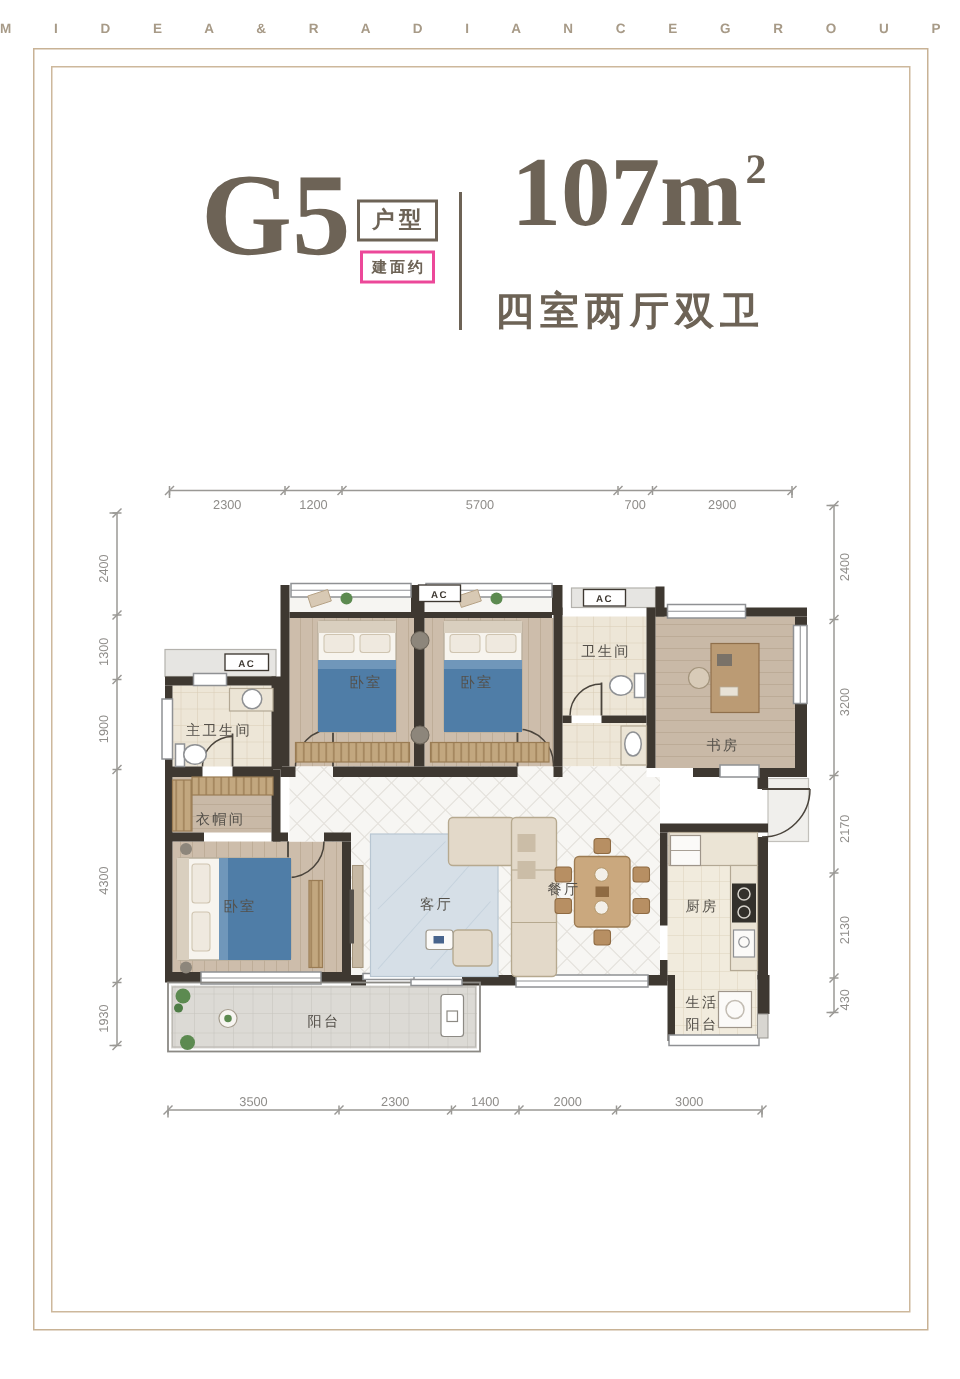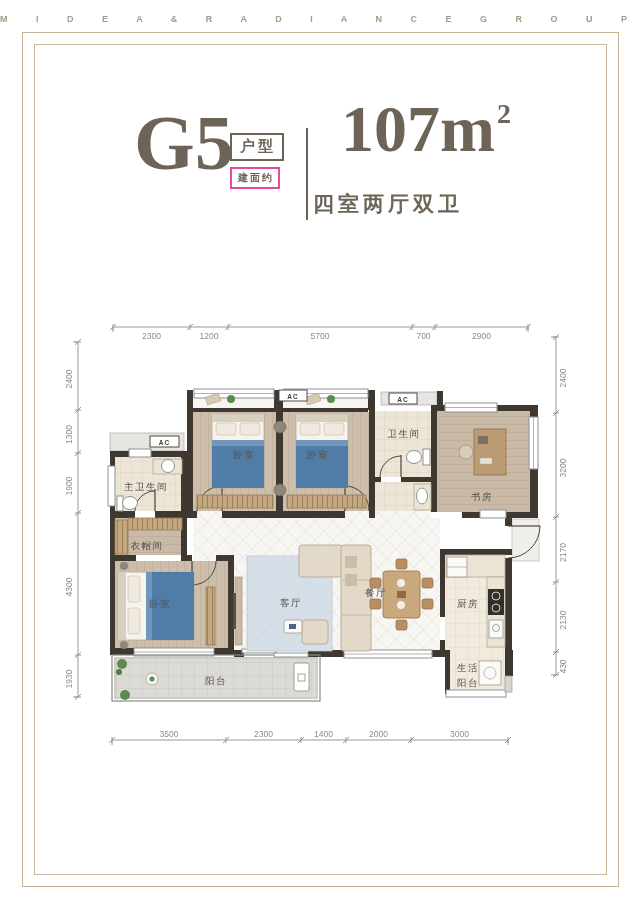--- a/index.html
+++ b/index.html
@@ -4,30 +4,30 @@
 <style>
   html,body{margin:0;padding:0;background:#ffffff;}
   body{width:640px;height:919px;position:relative;font-family:"Liberation Sans",sans-serif;overflow:hidden;}
   .brand{position:absolute;top:14px;left:0;width:100%;text-align:right;font-size:9px;
          letter-spacing:13px;color:#a79a87;font-weight:bold;}
   .frame-outer{position:absolute;left:22px;top:32px;width:595px;height:853px;border:1px solid #c8b295;}
   .frame-inner{position:absolute;left:34px;top:44px;width:571px;height:829px;border:1px solid #cdb89c;}
   .titleblock{position:absolute;left:0;top:0;width:604px;height:260px;color:#6d6356;}
   .g5{position:absolute;left:134px;top:104px;font-family:"Liberation Serif",serif;font-size:78px;
       font-weight:600;color:#6d6356;line-height:1;}
-  .tagcol{position:absolute;left:230px;top:133px;width:70px;}
+  .tagcol{position:absolute;left:230px;top:133px;width:70px;text-align:center;}
   .tag1{display:inline-block;border:2px solid #6d6356;font-size:15px;letter-spacing:3px;
         padding:2px 6px 3px 8px;color:#6d6356;font-weight:bold;}
   .tag2{display:inline-block;border:2px solid #ec4899;font-size:10px;letter-spacing:2px;
         padding:2px 4px 2px 6px;color:#6d6356;margin-top:6px;font-weight:bold;}
   .vdiv{position:absolute;left:306px;top:128px;width:2px;height:92px;background:#6d6356;}
   .area{position:absolute;left:327px;top:96px;font-family:"Liberation Serif",serif;
         font-size:66px;font-weight:600;color:#6d6356;line-height:1;margin-left:14px;}
   .area sup{font-size:28px;vertical-align:28px;margin-left:2px;}
-  .subtitle{position:absolute;left:313px;top:190px;font-size:21px;letter-spacing:4px;
+  .subtitle{position:absolute;left:330px;top:190px;font-size:26px;letter-spacing:4px;
         color:#6d6356;font-weight:bold;}
   svg text{font-family:"Liberation Sans",sans-serif;}
   .w{fill:#3e3831;}
   .roomlabel{font-size:9.5px;fill:#54504a;letter-spacing:1.5px;}
   .aclabel{font-size:6.5px;fill:#3e3831;font-weight:bold;letter-spacing:1px;}
   .dimtext{font-size:8.5px;fill:#8f8d8a;}
   .dimline{stroke:#9a9895;stroke-width:1;}
   .arc{stroke:#4a443c;stroke-width:1;fill:none;}
   .leaf{stroke:#4a443c;stroke-width:1.2;}
   .win{fill:#ffffff;stroke:#8f9194;stroke-width:1;}

